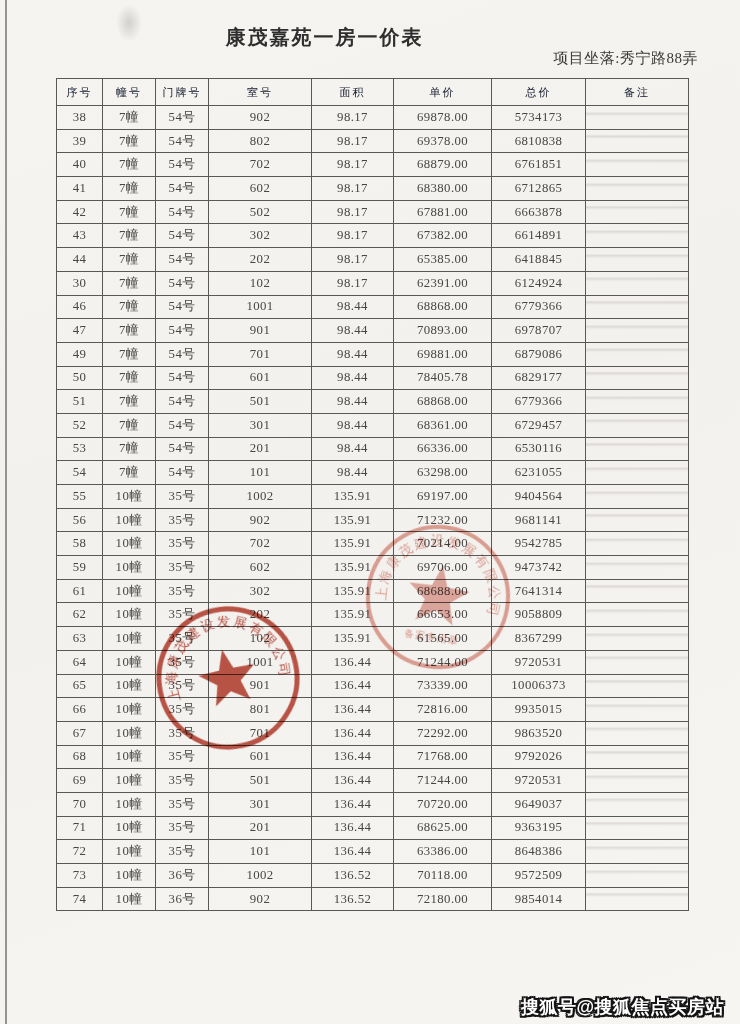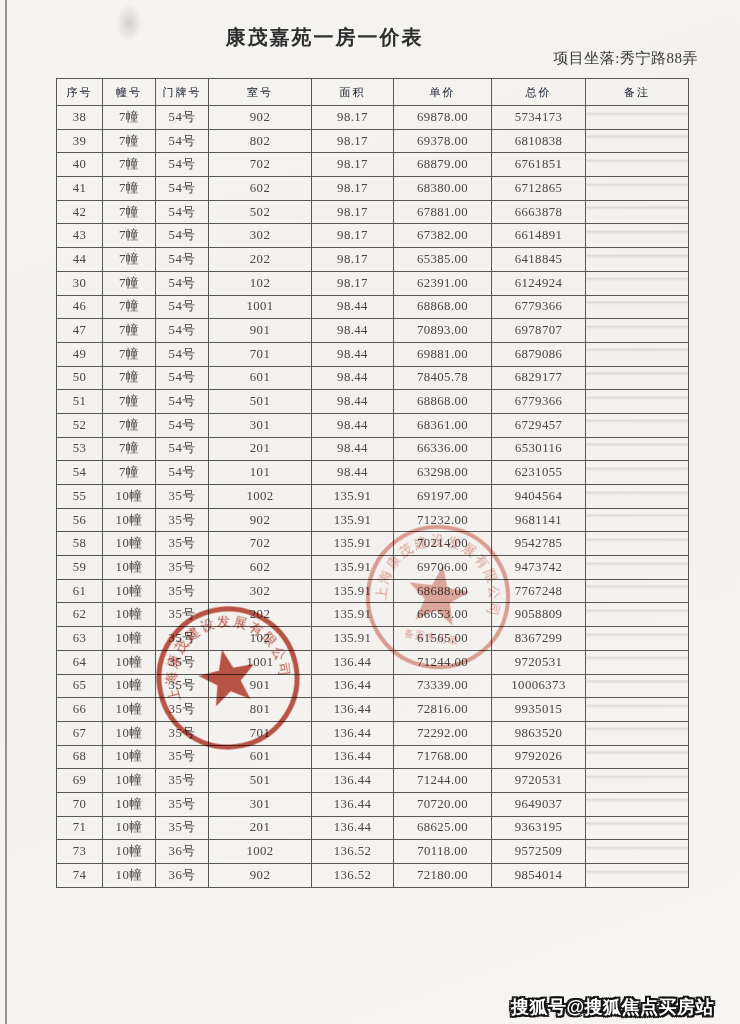--- a/index.html
+++ b/index.html
@@ -28,21 +28,21 @@
     background:linear-gradient(to bottom,transparent 24%,rgba(150,146,140,.30) 30%,
       rgba(150,146,140,.12) 36%,transparent 44%);}
   
   .stamp{position:absolute;mix-blend-mode:multiply;pointer-events:none;}
   .stamp svg{display:block;}
   .stamp-left{left:148px;top:598px;color:#b23120;opacity:.82;transform:rotate(-12deg);
     filter:blur(.3px);}
   .stamp-right{left:358px;top:517px;color:#c8503c;opacity:.52;transform:rotate(9deg);
     filter:blur(.3px);}
   .stamp text{font-family:"Liberation Serif","DejaVu Serif",serif;fill:currentColor;}
-  .watermark{position:absolute;top:995px;right:26px;
+  .watermark{position:absolute;top:995px;right:16px;
     font-family:"Liberation Sans","DejaVu Sans",sans-serif;
     font-size:18px;font-weight:bold;color:#ffffff;letter-spacing:.5px;
     text-shadow:-2px -2px 0 #141414,2px -2px 0 #141414,-2px 2px 0 #141414,
       2px 2px 0 #141414,0 -2px 0 #141414,0 2px 0 #141414,-2px 0 0 #141414,2px 0 0 #141414;}
 </style>
 </head>
 <body>
 
 <div class="scan-edge"></div>
 <div class="smudge"></div>
@@ -275,21 +275,21 @@
           <td>9473742</td>
           <td></td>
         </tr>
         <tr>
           <td>61</td>
           <td>10幢</td>
           <td>35号</td>
           <td>302</td>
           <td>135.91</td>
           <td>68688.00</td>
-          <td>7767248</td>
+          <td>7641314</td>
           <td></td>
         </tr>
         <tr>
           <td>62</td>
           <td>10幢</td>
           <td>35号</td>
           <td>202</td>
           <td>135.91</td>
           <td>66653.00</td>
           <td>9058809</td>
@@ -376,20 +376,30 @@
           <td></td>
         </tr>
         <tr>
           <td>71</td>
           <td>10幢</td>
           <td>35号</td>
           <td>201</td>
           <td>136.44</td>
           <td>68625.00</td>
           <td>9363195</td>
+          <td></td>
+        </tr>
+        <tr>
+          <td>72</td>
+          <td>10幢</td>
+          <td>35号</td>
+          <td>101</td>
+          <td>136.44</td>
+          <td>63386.00</td>
+          <td>8648386</td>
           <td></td>
         </tr>
         <tr>
           <td>73</td>
           <td>10幢</td>
           <td>36号</td>
           <td>1002</td>
           <td>136.52</td>
           <td>70118.00</td>
           <td>9572509</td>

